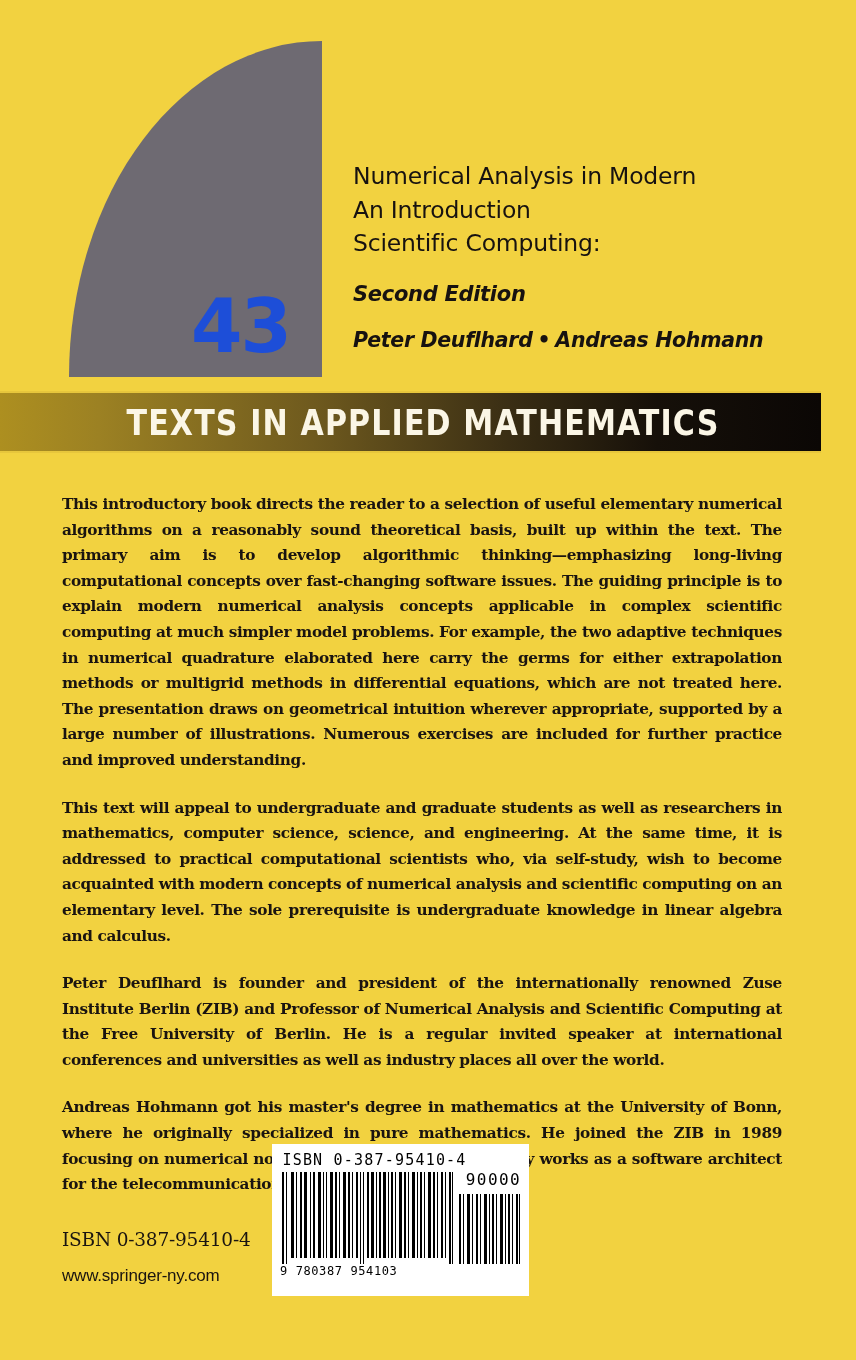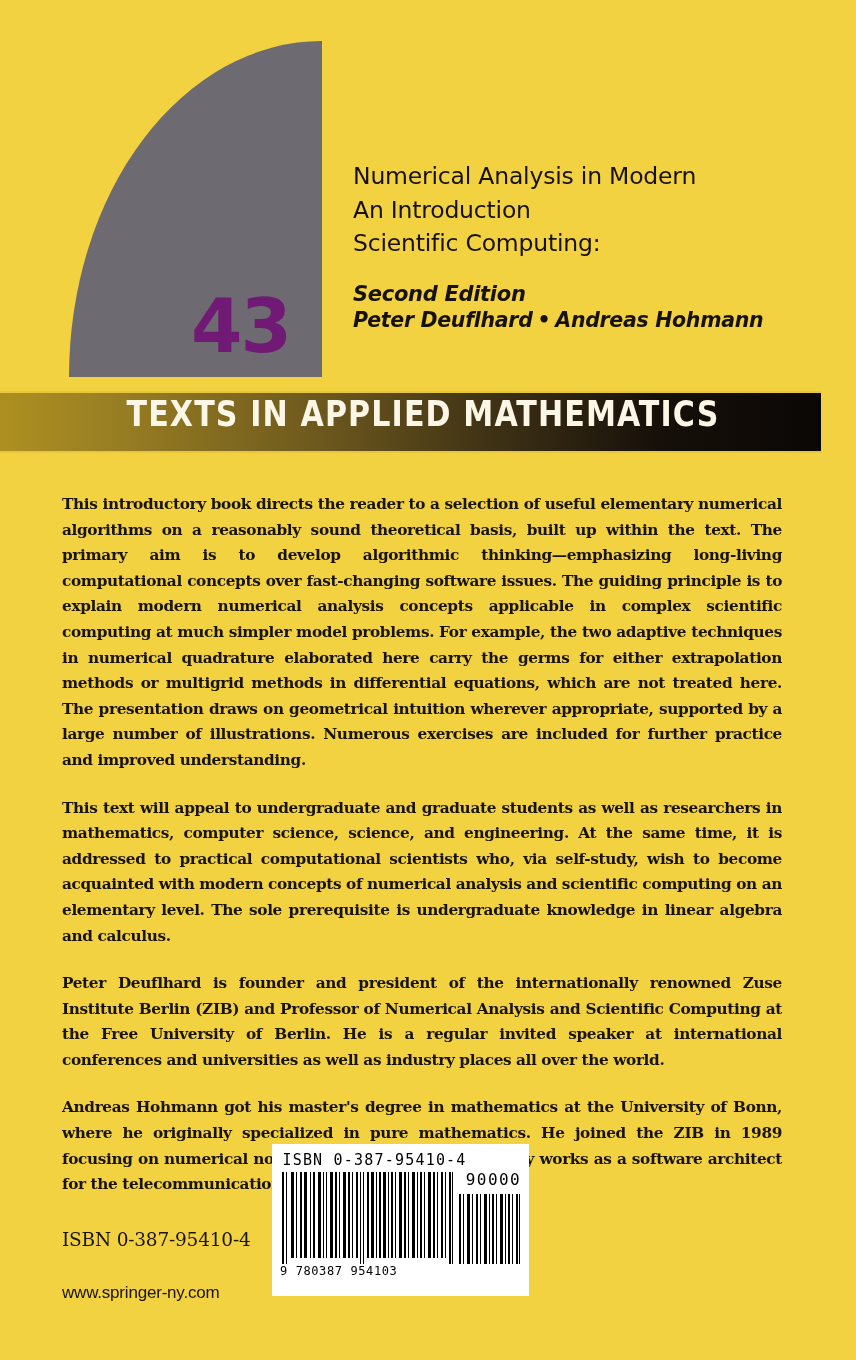--- a/index.html
+++ b/index.html
@@ -33,21 +33,21 @@
   .quarter-mark svg { display: block; }
 
   .series-number {
     position: absolute;
     left: 69px;
     top: 287px;
     width: 253px;
     text-align: right;
     padding-right: 32px;
     box-sizing: border-box;
-    color: #701a75;
+    color: #1d4ed8;
     font-family: "DejaVu Sans", sans-serif;
     font-weight: bold;
     font-size: 74px;
     line-height: 78px;
     letter-spacing: -2px;
   }
 
   .title-block {
     position: absolute;
     left: 353px;
@@ -68,39 +68,41 @@
     margin-top: 20px;
     color: #171210;
     font-family: "DejaVu Sans", sans-serif;
     font-weight: bold;
     font-style: italic;
     font-size: 21px;
     line-height: 26px;
     letter-spacing: -0.3px;
   }
   .authors {
+    margin-top: 20px;
     color: #171210;
     font-family: "DejaVu Sans", sans-serif;
     font-weight: bold;
     font-style: italic;
     font-size: 20.5px;
     line-height: 26px;
     letter-spacing: -0.3px;
   }
   .authors .bullet { padding: 0 5px; }
 
   
   .series-banner {
     position: absolute;
     left: 0;
     top: 393px;
     width: 821px;
     height: 58px;
     background: linear-gradient(90deg, #AD8F20 0%, #9C8123 12%, #6F5A1E 38%, #3A2E14 62%, #161009 80%, #0B0705 100%);
     display: flex;
+    align-items: center;
     box-shadow: 0 -2px 0 0 #E7C63C, 0 2px 0 0 #E7C63C;
   }
   .series-banner-text {
     color: #FBF6E6;
     font-family: "DejaVu Sans Condensed", "Liberation Sans Narrow", "Liberation Sans", sans-serif;
     font-weight: bold;
     font-size: 36px;
     letter-spacing: 1.2px;
     padding-left: 136px;
     transform: scaleX(0.93);
@@ -195,21 +197,21 @@
     width: 260px;
   }
   .footer-isbn {
     color: #1A1410;
     font-family: "DejaVu Serif", "Liberation Serif", serif;
     font-size: 18.5px;
     line-height: 24px;
     letter-spacing: -0.2px;
   }
   .footer-site {
-    margin-top: 30px;
+    margin-top: 13px;
     color: #1A1410;
     font-family: "Liberation Sans", sans-serif;
     font-size: 17px;
     line-height: 22px;
     letter-spacing: -0.2px;
   }
 </style>
 </head>
 <body>
 

